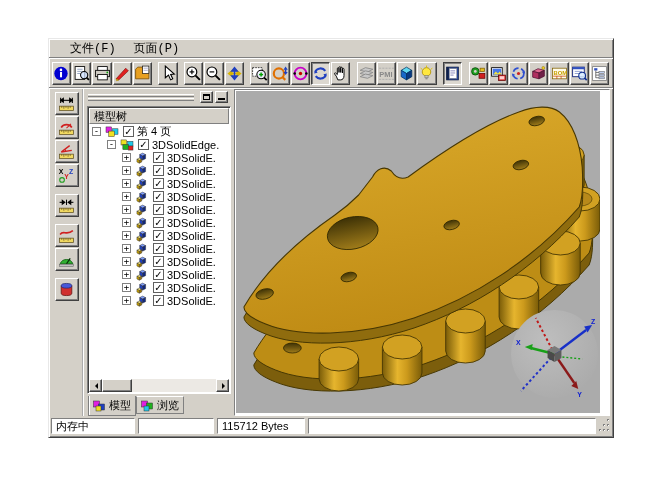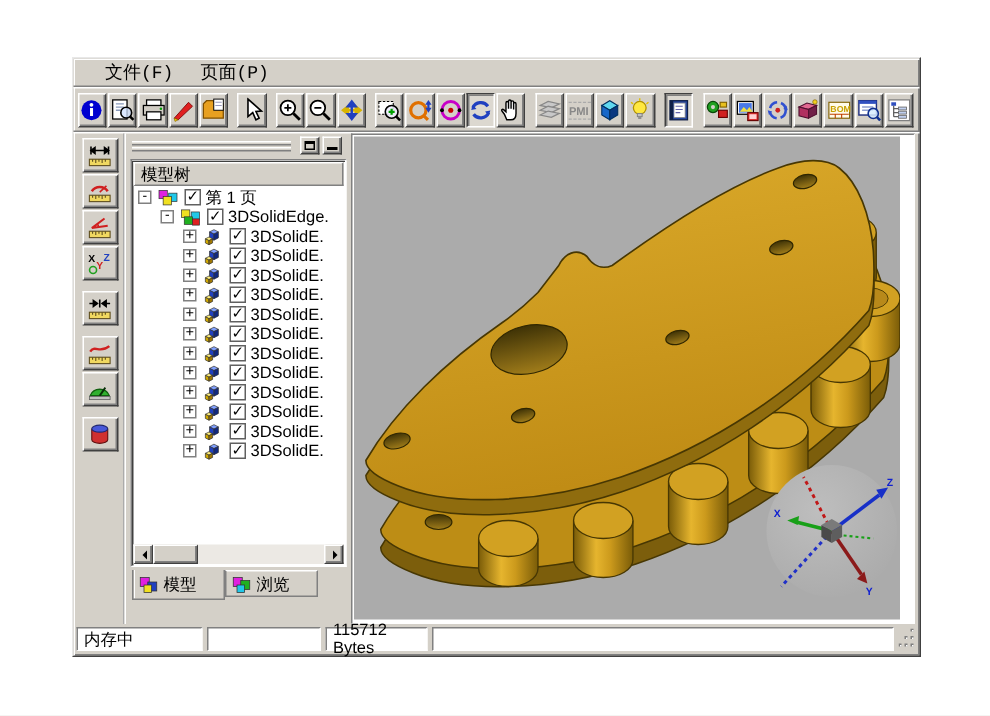--- a/index.html
+++ b/index.html
@@ -26,21 +26,21 @@
 
   .side-toolbar{position:absolute;left:0;top:0;bottom:0;width:33px;padding-top:3px;
     display:flex;flex-direction:column;align-items:center;border-right:2px groove #fff;}
   .side-toolbar .tbtn{margin:0 0 1px 0;}
   .sb-sep{height:6px;}
 
   
   .main{position:absolute;left:2px;top:50px;right:2px;bottom:21px;}
 
   
-  .tree-panel{position:absolute;left:35px;top:0;width:146px;bottom:16px;}
+  .tree-panel{position:absolute;left:35px;top:0;width:146px;bottom:0;}
   .panel-top{height:16px;display:flex;align-items:center;padding:1px 4px 1px 2px;}
   .gripper{flex:1;margin-right:4px;}
   .gripper div{height:3px;border-top:1px solid #fff;border-bottom:1px solid #808080;margin:1px 0;}
   .mini-btn{width:13px;height:12px;margin-left:2px;background:#D4D0C8;border:1px solid;
     border-color:#fff #404040 #404040 #fff;box-shadow:inset -1px -1px 0 #808080;
     display:flex;align-items:center;justify-content:center;padding:0;}
   .glyph-restore{width:7px;height:6px;border:1px solid #000;border-top-width:2px;}
   .glyph-min{width:7px;height:2px;background:#000;margin-top:4px;}
 
   .tree-box{position:absolute;left:1px;right:1px;top:17px;bottom:22px;background:#fff;
@@ -60,36 +60,36 @@
   .hscroll{position:absolute;left:1px;right:1px;bottom:1px;height:13px;background:#ece9e4;display:flex;}
   .sbtn{width:13px;height:13px;background:#D4D0C8;border:1px solid;border-color:#fff #404040 #404040 #fff;
     box-shadow:inset -1px -1px 0 #808080;position:relative;padding:0;}
   .arr-l::after,.arr-r::after{content:"";position:absolute;top:3px;border:3px solid transparent;}
   .arr-l::after{left:2px;border-right-color:#000;}
   .arr-r::after{left:5px;border-left-color:#000;}
   .sthumb{width:30px;height:13px;background:#D4D0C8;border:1px solid;border-color:#fff #404040 #404040 #fff;
     box-shadow:inset -1px -1px 0 #808080;}
 
   .tabs{position:absolute;left:2px;bottom:0;height:20px;display:flex;align-items:flex-start;}
-  .tab{height:18px;display:flex;align-items:center;gap:3px;font-size:11px;padding:0 18px 0 3px;
+  .tab{height:18px;display:flex;align-items:center;gap:3px;font-size:11px;padding:0 4px 0 3px;
     background:#D4D0C8;border:1px solid #808080;border-top:1px solid #fff;position:relative;}
   .tab.active{height:20px;z-index:2;border-top:none;box-shadow:inset 1px 0 0 #fff;}
   .tab .ticon{width:14px;height:13px;}
 
   
   .viewport-outer{position:absolute;left:183px;top:0;right:1px;bottom:0;background:#fff;
     border:1px solid;border-color:#808080 #fff #fff #808080;}
   .viewport-canvas{position:absolute;left:1px;top:1px;bottom:2px;width:calc(100% - 10px);background:#ABABAB;}
   .viewport-canvas svg{display:block;width:100%;height:100%;}
 
   
   .statusbar{position:absolute;left:2px;right:2px;bottom:2px;height:18px;display:flex;align-items:center;}
   .scell{height:16px;background:#fff;border:1px solid;border-color:#808080 #fff #fff #808080;
     font-size:11px;display:flex;align-items:center;padding-left:4px;margin-right:3px;color:#000;}
-  .scell.c0{width:84px;}.scell.c1{width:76px;}.scell.c2{width:68px;}.scell.c3{flex:1;}
+  .scell.c0{width:84px;}.scell.c1{width:76px;}.scell.c2{width:88px;}.scell.c3{flex:1;}
   .grip{width:12px;height:14px;flex:none;}
 </style>
 </head>
 <body>
 
 <div class="window">
 
   <div class="menubar">
     <span class="menu-item">文件(F)</span>
     <span class="menu-item">页面(P)</span>
@@ -486,21 +486,21 @@
             <div class="trow" style="padding-left: 3px;">
               <button class="exp">-</button>
               <span class="nicon"><svg viewBox="0 0 15 13" width="16" height="12">
                   <g stroke="#303030" stroke-width="0.5">
                     <rect x="1" y="1" width="6" height="6" fill="#E020E0"></rect>
                     <rect x="8" y="3" width="6" height="6" fill="#20C8E8"></rect>
                     <rect x="4" y="5.5" width="6" height="6" fill="#F0E020"></rect>
                   </g>
                 </svg></span>
               <span class="cbx">✓</span>
-              <span class="tlabel">第 1 页</span>
+              <span class="tlabel">第 4 页</span>
             </div>
             <div class="trow" style="padding-left: 18px;">
               <button class="exp">-</button>
               <span class="nicon"><svg viewBox="0 0 15 13" width="16" height="12">
                   <g stroke="#303030" stroke-width="0.5">
                     <rect x="1" y="1" width="6" height="5.5" fill="#F0E020"></rect>
                     <rect x="8" y="2.5" width="6" height="5.5" fill="#20C8E8"></rect>
                     <rect x="3" y="6" width="6" height="5.5" fill="#20B020"></rect>
                     <rect x="9" y="7.5" width="5" height="4.5" fill="#E02020"></rect>
                   </g>

